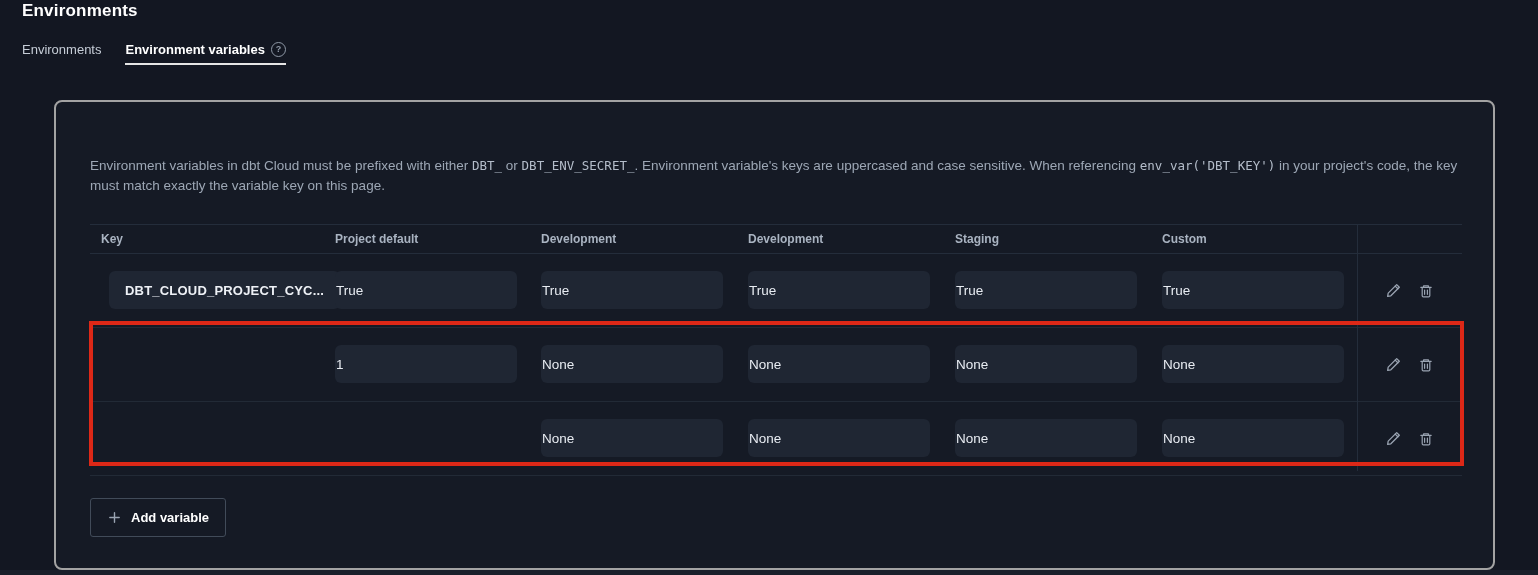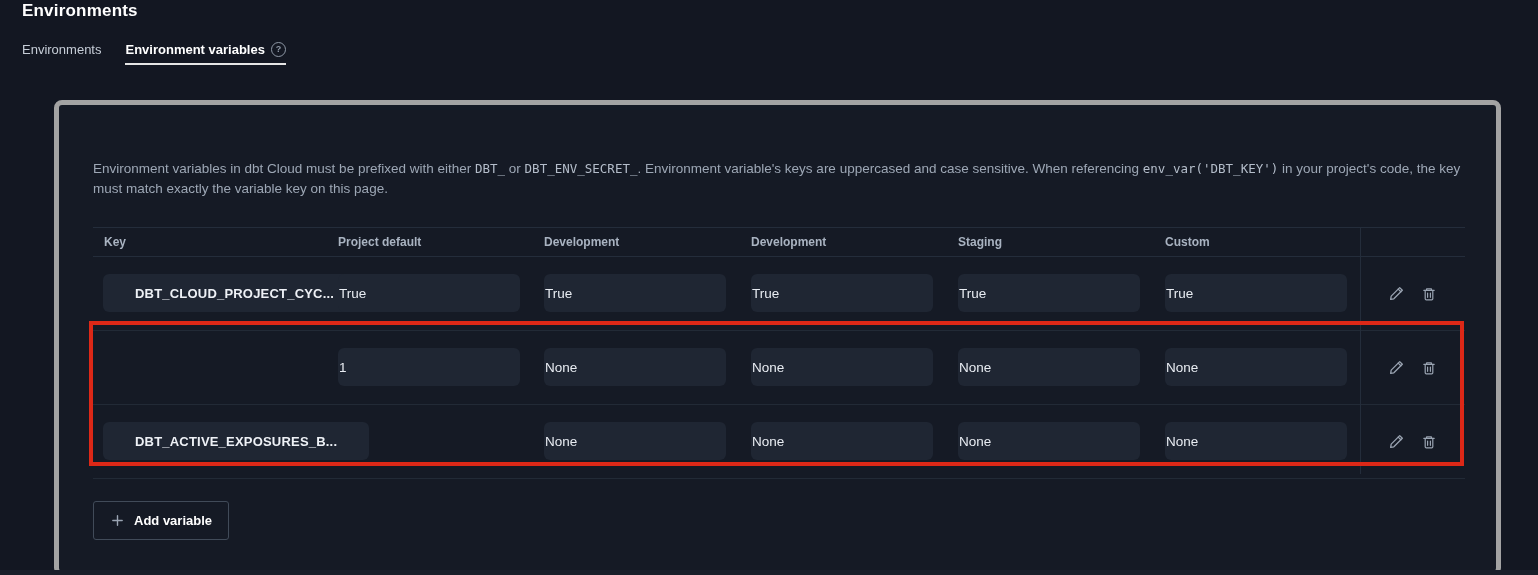--- a/index.html
+++ b/index.html
@@ -25,21 +25,21 @@
     color:#ffffff;font-weight:bold;border-bottom:2px solid #e5e5e5;
   }
   .help-icon{
     width:13px;height:13px;border:1px solid #8f99a7;border-radius:50%;
     color:#8f99a7;font-size:9px;font-weight:bold;line-height:13px;text-align:center;
     display:inline-block;
   }
   
   .card{
     position:absolute;left:54px;top:100px;width:1437px;height:466px;
-    background:#151a25;border:5px solid #a3a3a3;border-radius:8px;
+    background:#151a25;border:2px solid #a3a3a3;border-radius:8px;
   }
   .description{
     position:absolute;left:34px;top:54px;width:1368px;
     font-size:13.5px;line-height:20px;color:#9da7b5;
   }
   .description .code{
     font-family:"DejaVu Sans Mono","Liberation Mono",monospace;
     font-size:12.5px;color:#b4bdca;
   }
   
@@ -59,21 +59,21 @@
     position:absolute;left:1267px;top:0;width:1px;height:247px;background:#242d3b;
   }
   .table-row{
     position:relative;height:73px;border-bottom:1px solid #222a36;
   }
   .pill{
     position:absolute;top:17px;height:38px;background:#1f2633;border-radius:6px;
     display:flex;align-items:center;box-sizing:border-box;
   }
   .key-pill{
-    left:10px;padding:0 32px;font-size:13px;font-weight:bold;color:#eef1f6;
+    left:19px;padding:0 16px;font-size:13px;font-weight:bold;color:#eef1f6;
     letter-spacing:.2px;white-space:nowrap;
   }
   .value-pill{
     width:182px;padding:0 1px;font-size:13.5px;color:#e8ecf2;white-space:nowrap;
   }
   .vc0{left:245px}.vc1{left:451px}.vc2{left:658px}.vc3{left:865px}.vc4{left:1072px}
   .row-actions{
     position:absolute;left:1267px;top:0;width:105px;height:100%;
     display:flex;align-items:center;justify-content:center;gap:13px;
   }
@@ -170,21 +170,20 @@
           <path d="M2.8 4.3 H13.2"></path>
           <path d="M5.6 4.3 V2.9 H10.4 V4.3"></path>
           <path d="M4.2 4.3 V12.8 Q4.2 13.9 5.3 13.9 H10.7 Q11.8 13.9 11.8 12.8 V4.3"></path>
           <path d="M6.6 7 V11.3 M9.4 7 V11.3"></path>
         </svg>
       </span>
     </div>
   </div>
 
   <div class="table-row">
-    <div class="pill key-pill">DBT_ACTIVE_EXPOSURES_B...</div>
     <div class="pill value-pill vc1">None</div>
     <div class="pill value-pill vc2">None</div>
     <div class="pill value-pill vc3">None</div>
     <div class="pill value-pill vc4">None</div>
     <div class="row-actions">
       <span class="icon-btn">
         <svg width="17" height="17" viewBox="0 0 16 16" fill="none" stroke="currentColor" stroke-width="1.2" stroke-linejoin="round" stroke-linecap="round">
           <path d="M11 2.5 L13.5 5 L5.5 13 L2.5 13.5 L3 10.5 Z"></path>
           <path d="M9.6 3.9 L12.1 6.4"></path>
         </svg>

